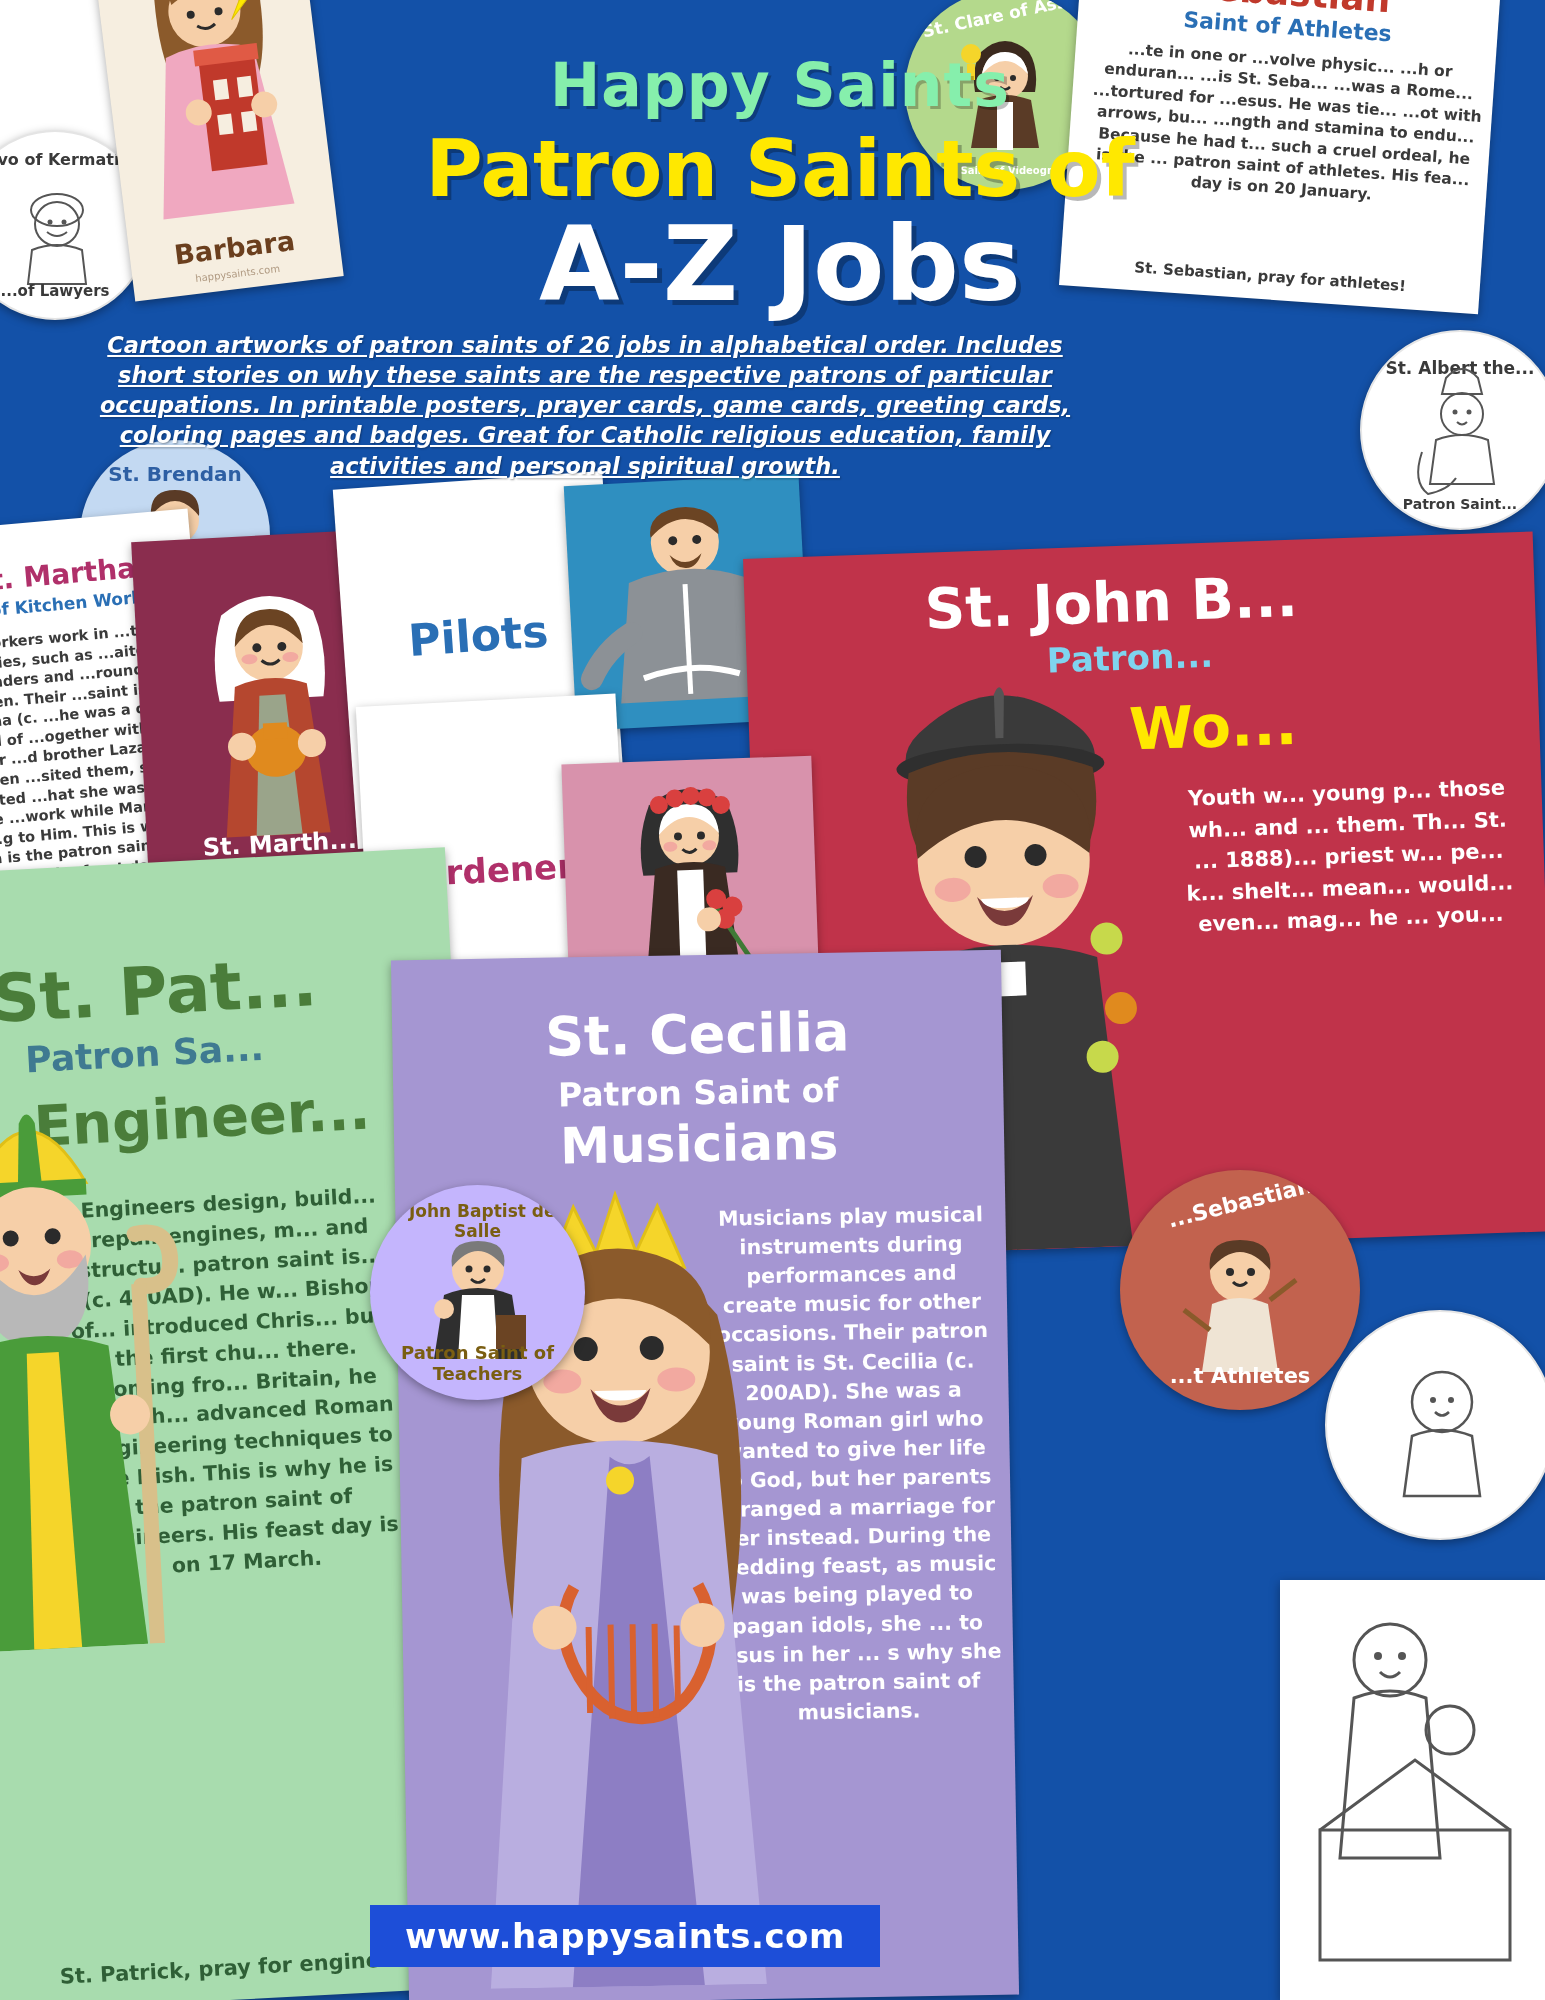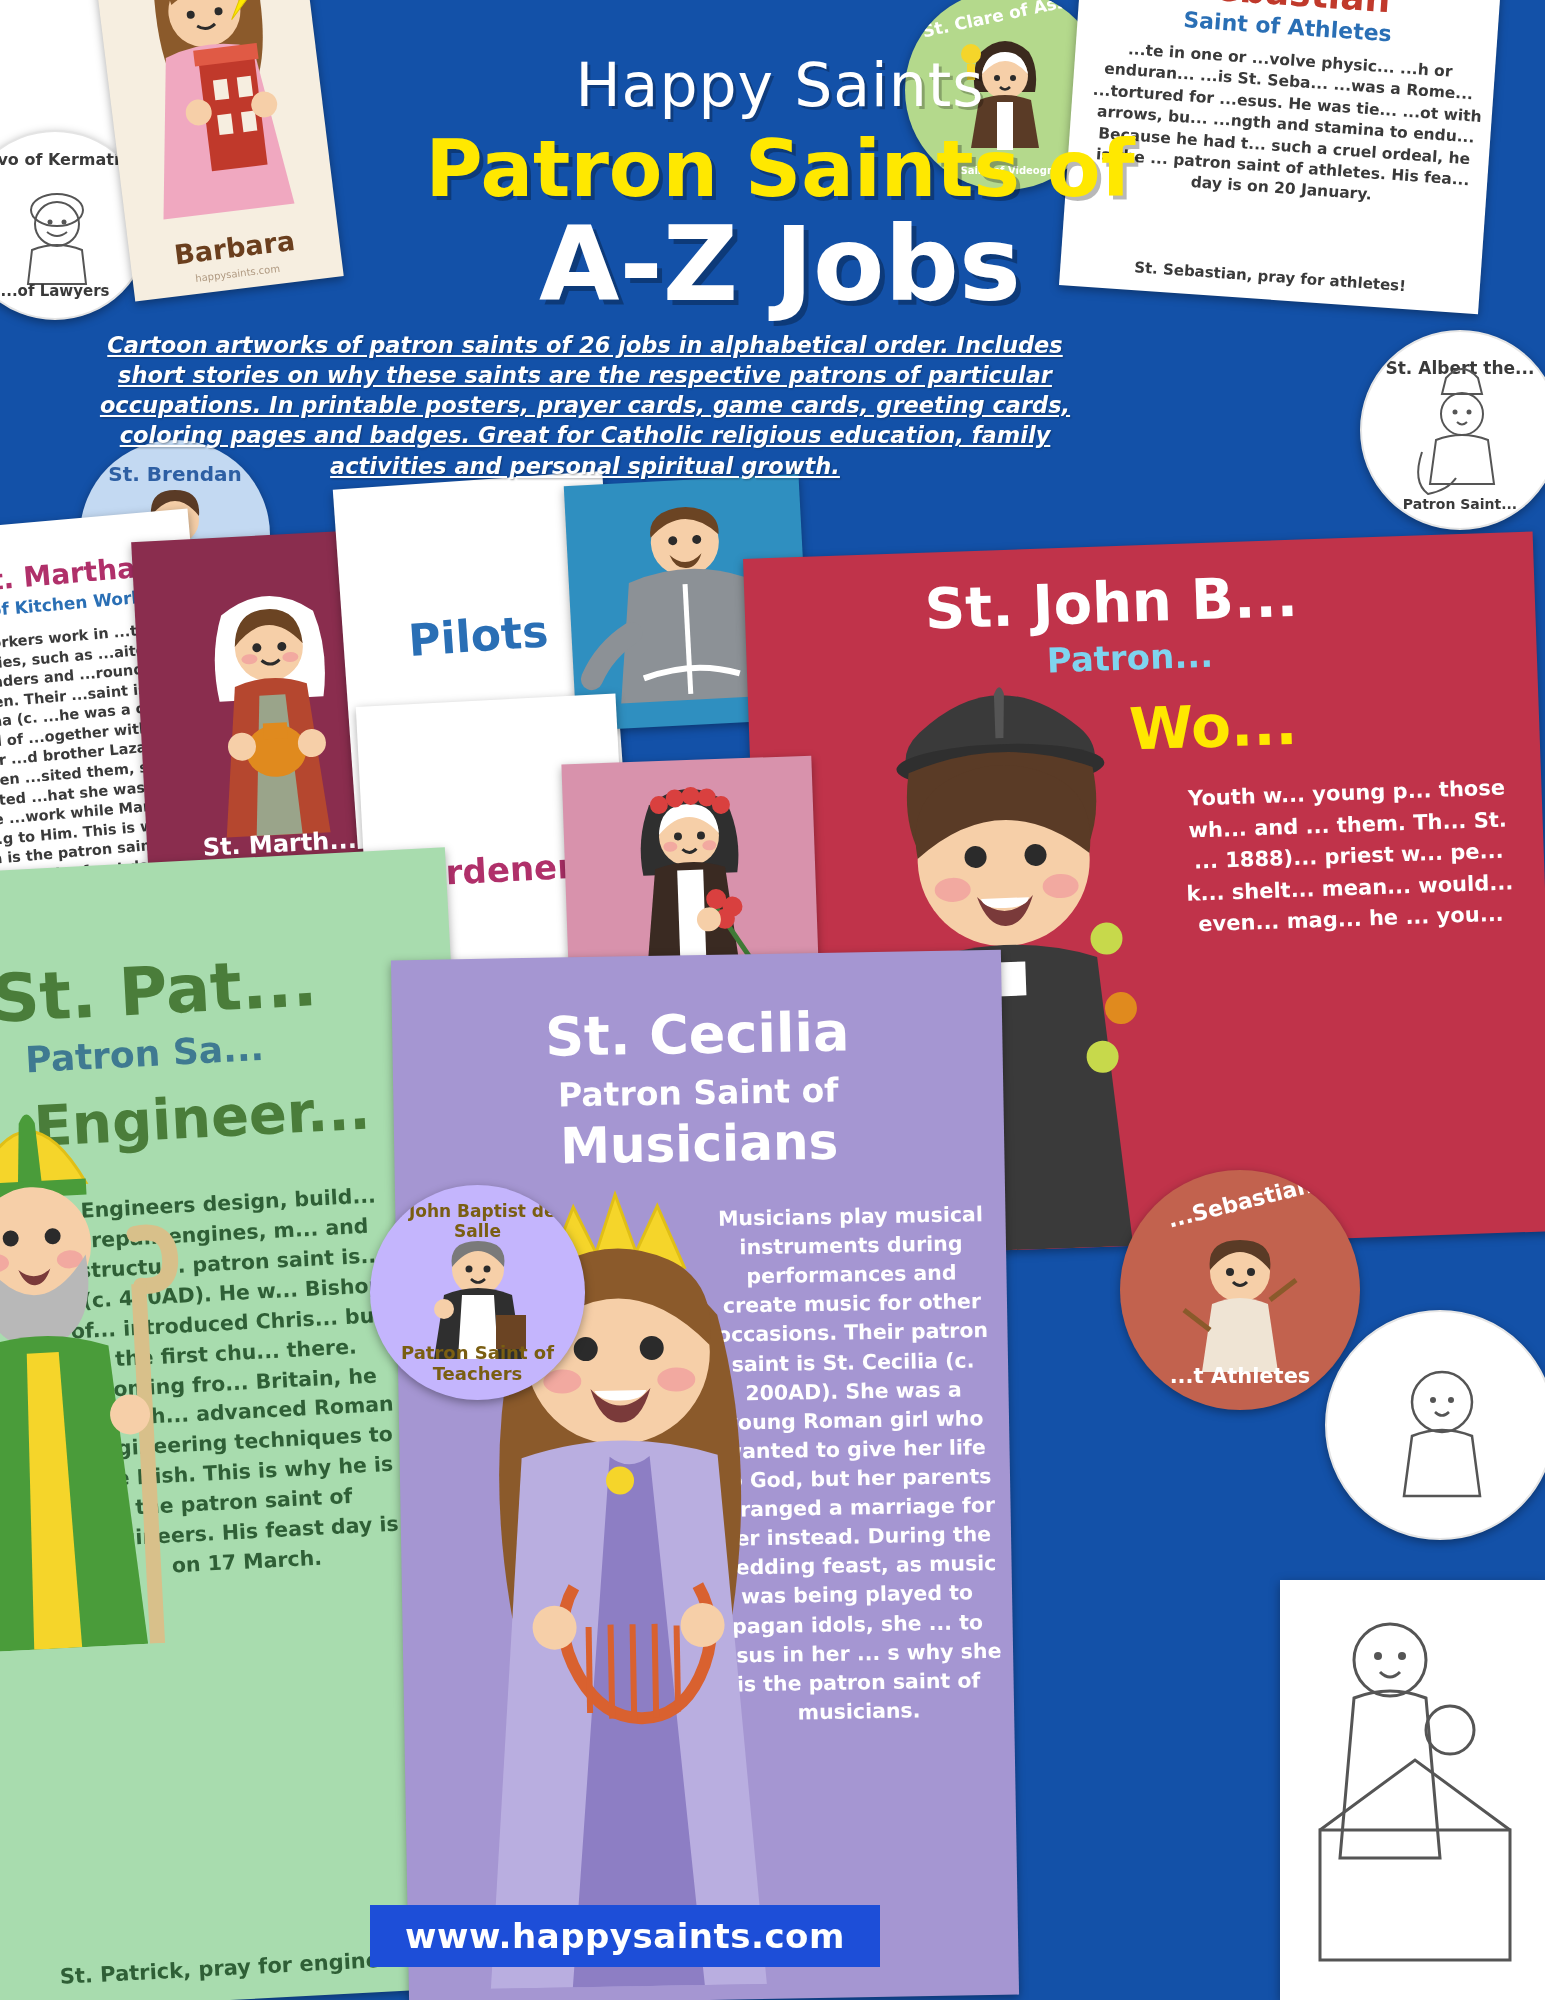--- a/index.html
+++ b/index.html
@@ -14,21 +14,21 @@
   .stage { position:absolute; inset:0; overflow:hidden; }
 
   
   .card { position:absolute; box-shadow:0 3px 10px rgba(0,0,0,.35); overflow:hidden; }
   .badge { position:absolute; border-radius:50%; box-shadow:0 3px 10px rgba(0,0,0,.35); overflow:hidden; }
 
   
   .header { position:absolute; left:0; top:0; width:1545px; height:470px; z-index:40; pointer-events:none;}
   .hdr-inner { position:absolute; left:330px; top:50px; width:900px; text-align:center; }
   .h-happy {
-    color:#ffffff; font-weight:normal; font-size:60px; letter-spacing:1px;
+    color:#86efac; font-weight:bold; font-size:60px; letter-spacing:1px;
     font-family:"DejaVu Sans", sans-serif;
     text-shadow:3px 3px 0 rgba(0,0,0,.25);
   }
   .h-patron {
     color:#ffe800; font-weight:bold; font-size:78px; line-height:1.0;
     margin-top:10px;
     text-shadow:4px 4px 0 rgba(0,0,0,.28);
   }
   .h-az {
     color:#ffffff; font-weight:bold; font-size:104px; line-height:1.0;

